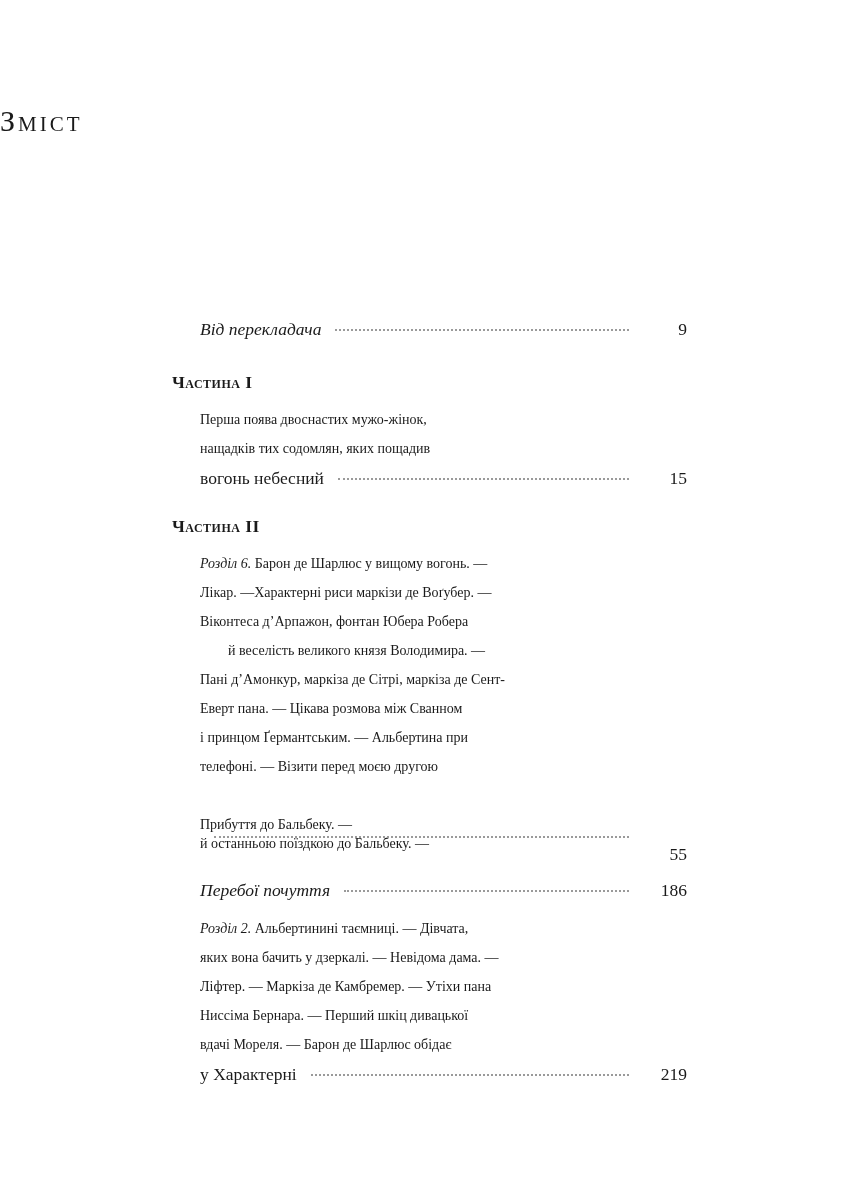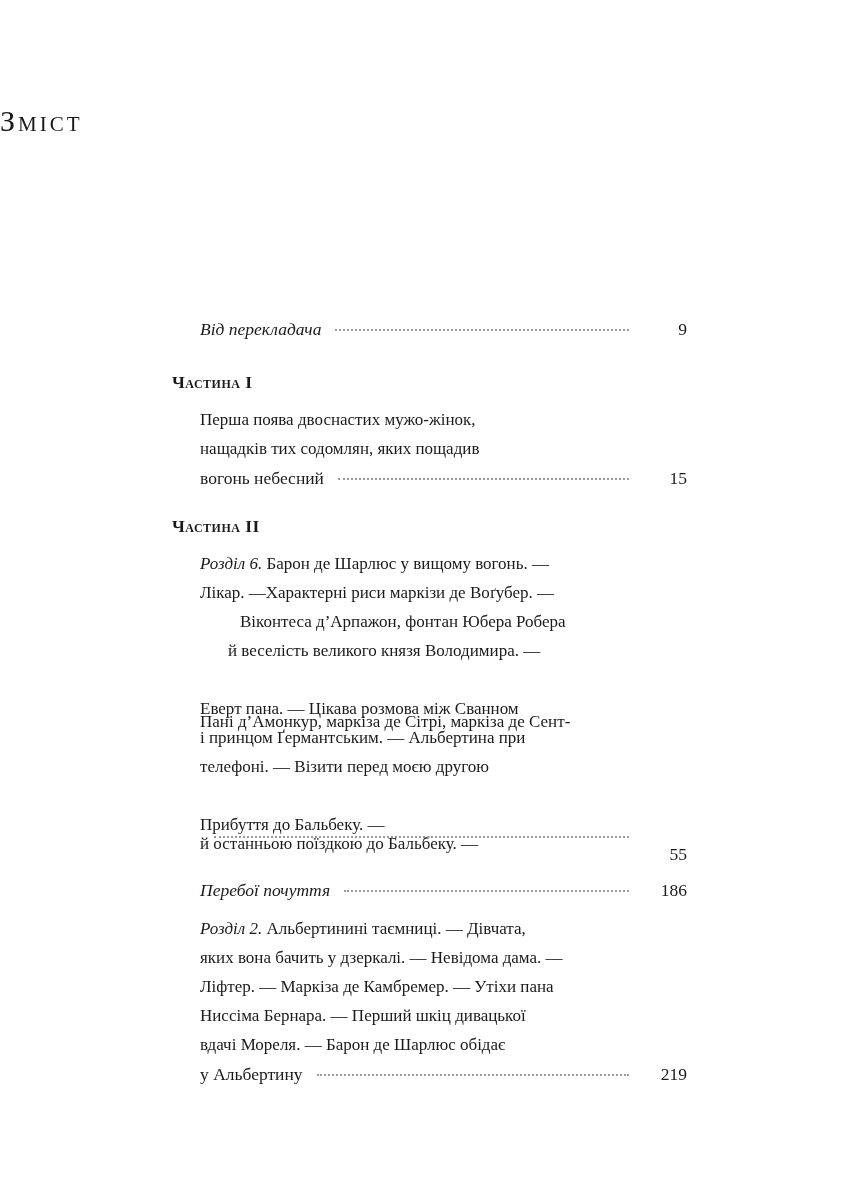--- a/index.html
+++ b/index.html
@@ -27,21 +27,21 @@
       font-family: "Liberation Serif", "DejaVu Serif", serif;
     }
     .toc {
       position: absolute;
       left: 0;
       top: 0;
       width: 848px;
     }
     .line {
       position: absolute;
-      font-size: 17px;
+      font-size: 14px;
       line-height: 30px;
       white-space: nowrap;
       font-family: "Liberation Serif", "DejaVu Serif", serif;
     }
     .entry-text { left: 200px; }
     .italic { font-style: italic; }
     .part-heading {
       position: absolute;
       left: 172px;
       font-size: 17.5px;
@@ -98,23 +98,23 @@
     <span class="dots"></span>
     <span class="page">15</span>
   </div>
 
   <div class="part-heading" style="top:516px;">Частина II</div>
 
   <div class="line entry-text" style="top:549px;">
     <span class="italic">Розділ 6.</span><span> Барон де Шарлюс у вищому вогонь. —</span>
   </div>
   <div class="line entry-text" style="top:578px;">Лікар. —Характерні риси маркізи де Воґубер. —</div>
-  <div class="line entry-text" style="top:607px;margin-left:40px;">Віконтеса д’Арпажон, фонтан Юбера Робера</div>
+  <div class="line entry-text" style="top:607px;">Віконтеса д’Арпажон, фонтан Юбера Робера</div>
   <div class="line entry-text" style="top:636px;margin-left:28px;">й веселість великого князя Володимира. —</div>
-  <div class="line entry-text" style="top:665px;margin-top:42px;">Пані д’Амонкур, маркіза де Сітрі, маркіза де Сент-</div>
+  <div class="line entry-text" style="top:665px;">Пані д’Амонкур, маркіза де Сітрі, маркіза де Сент-</div>
   <div class="line entry-text" style="top:694px;">Еверт пана. — Цікава розмова між Сванном</div>
   <div class="line entry-text" style="top:723px;">і принцом Ґермантським. — Альбертина при</div>
   <div class="line entry-text" style="top:752px;">телефоні. — Візити перед моєю другою</div>
   <div class="line entry-text" style="top:781px;margin-top:48px;">й останньою поїздкою до Бальбеку. —</div>
   <div class="line entry-text" style="top:810px;">Прибуття до Бальбеку. —</div>
   <div class="leader-line" style="top:839px;">
     <span class="dots"></span>
     <span class="page">55</span>
   </div>
 
@@ -125,18 +125,18 @@
   </div>
 
   <div class="line entry-text" style="top:914px;">
     <span class="italic">Розділ 2.</span><span> Альбертинині таємниці. — Дівчата,</span>
   </div>
   <div class="line entry-text" style="top:943px;">яких вона бачить у дзеркалі. — Невідома дама. —</div>
   <div class="line entry-text" style="top:972px;">Ліфтер. — Маркіза де Камбремер. — Утіхи пана</div>
   <div class="line entry-text" style="top:1001px;">Ниссіма Бернара. — Перший шкіц дивацької</div>
   <div class="line entry-text" style="top:1030px;">вдачі Мореля. — Барон де Шарлюс обідає</div>
   <div class="leader-line" style="top:1059px;">
-    <span>у Альбертину</span>
+    <span>у Характерні</span>
     <span class="dots"></span>
     <span class="page">219</span>
   </div>
 
 </div>
 
 </body></html>

